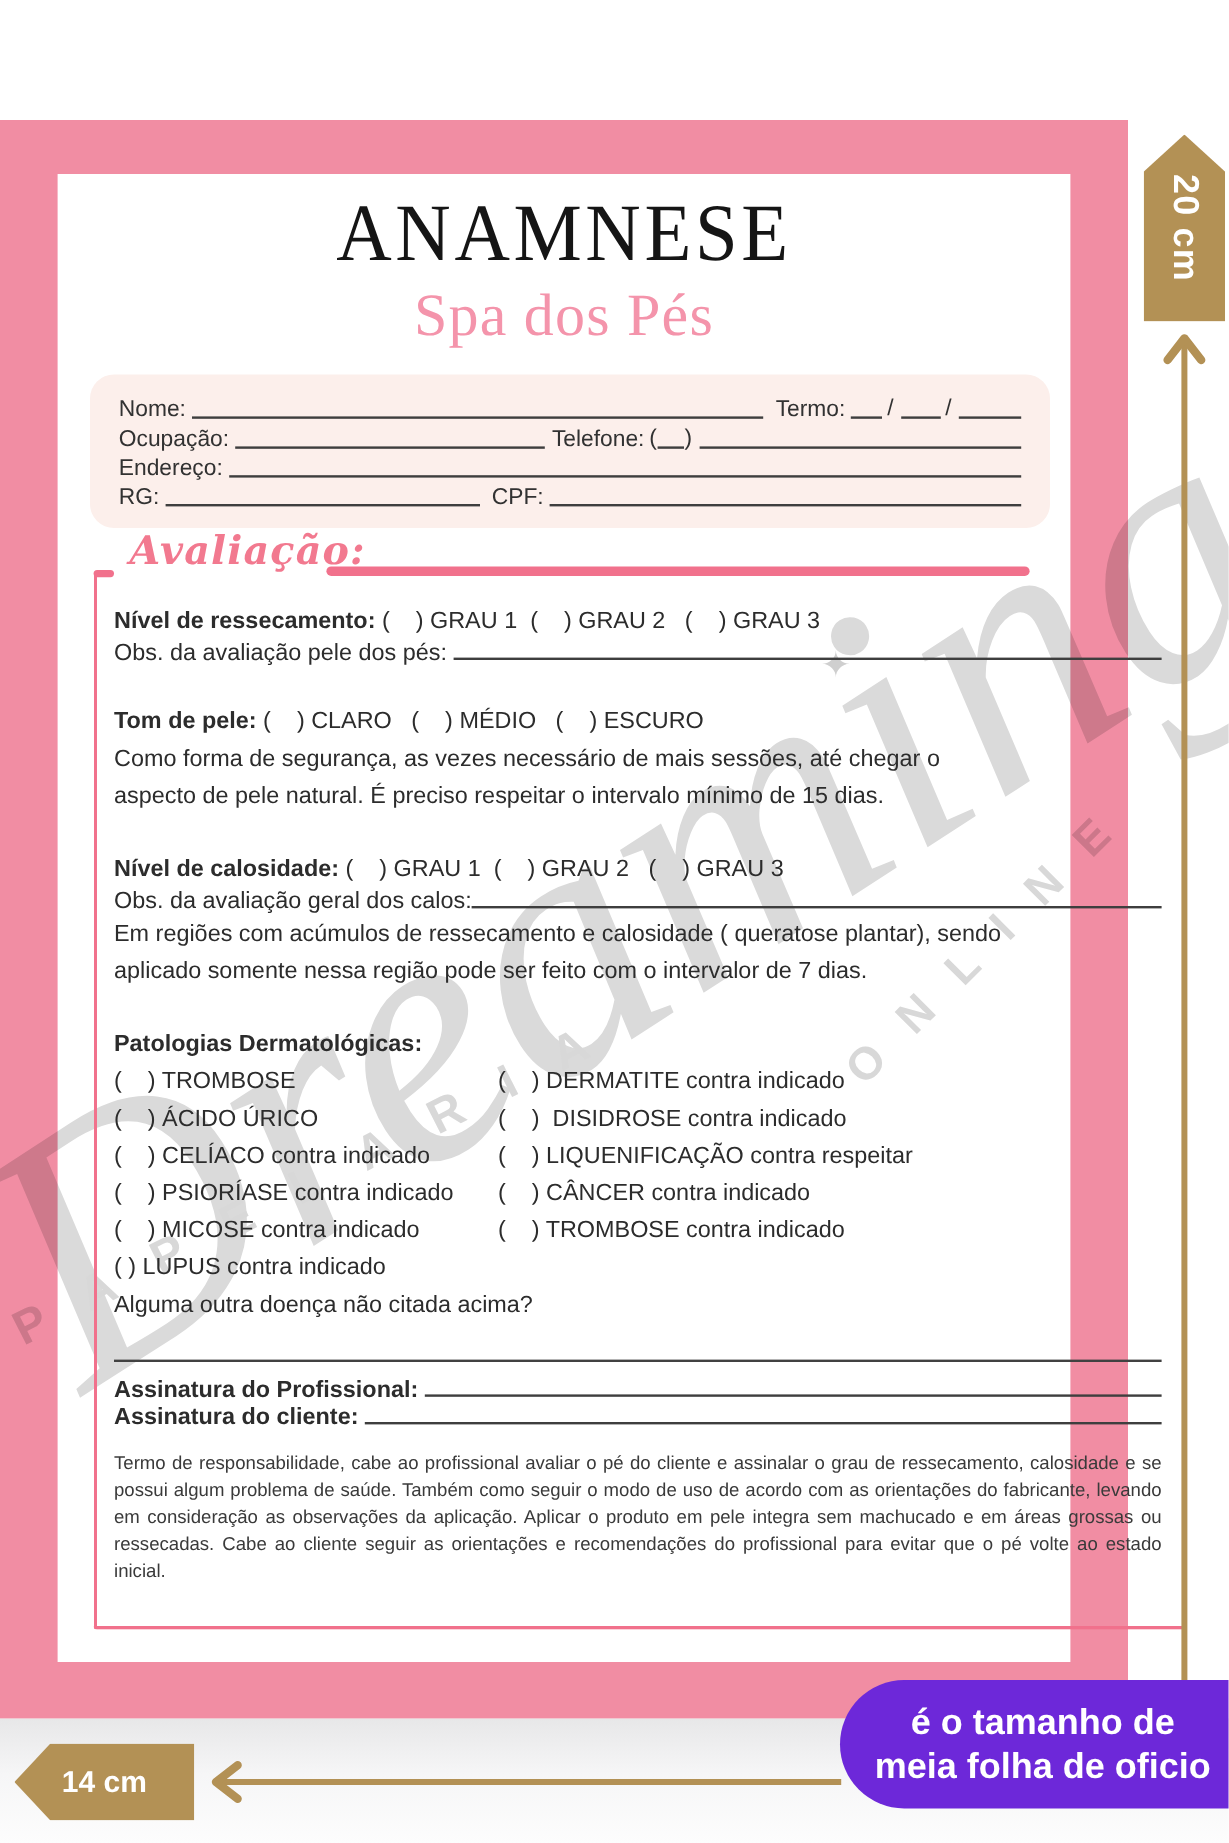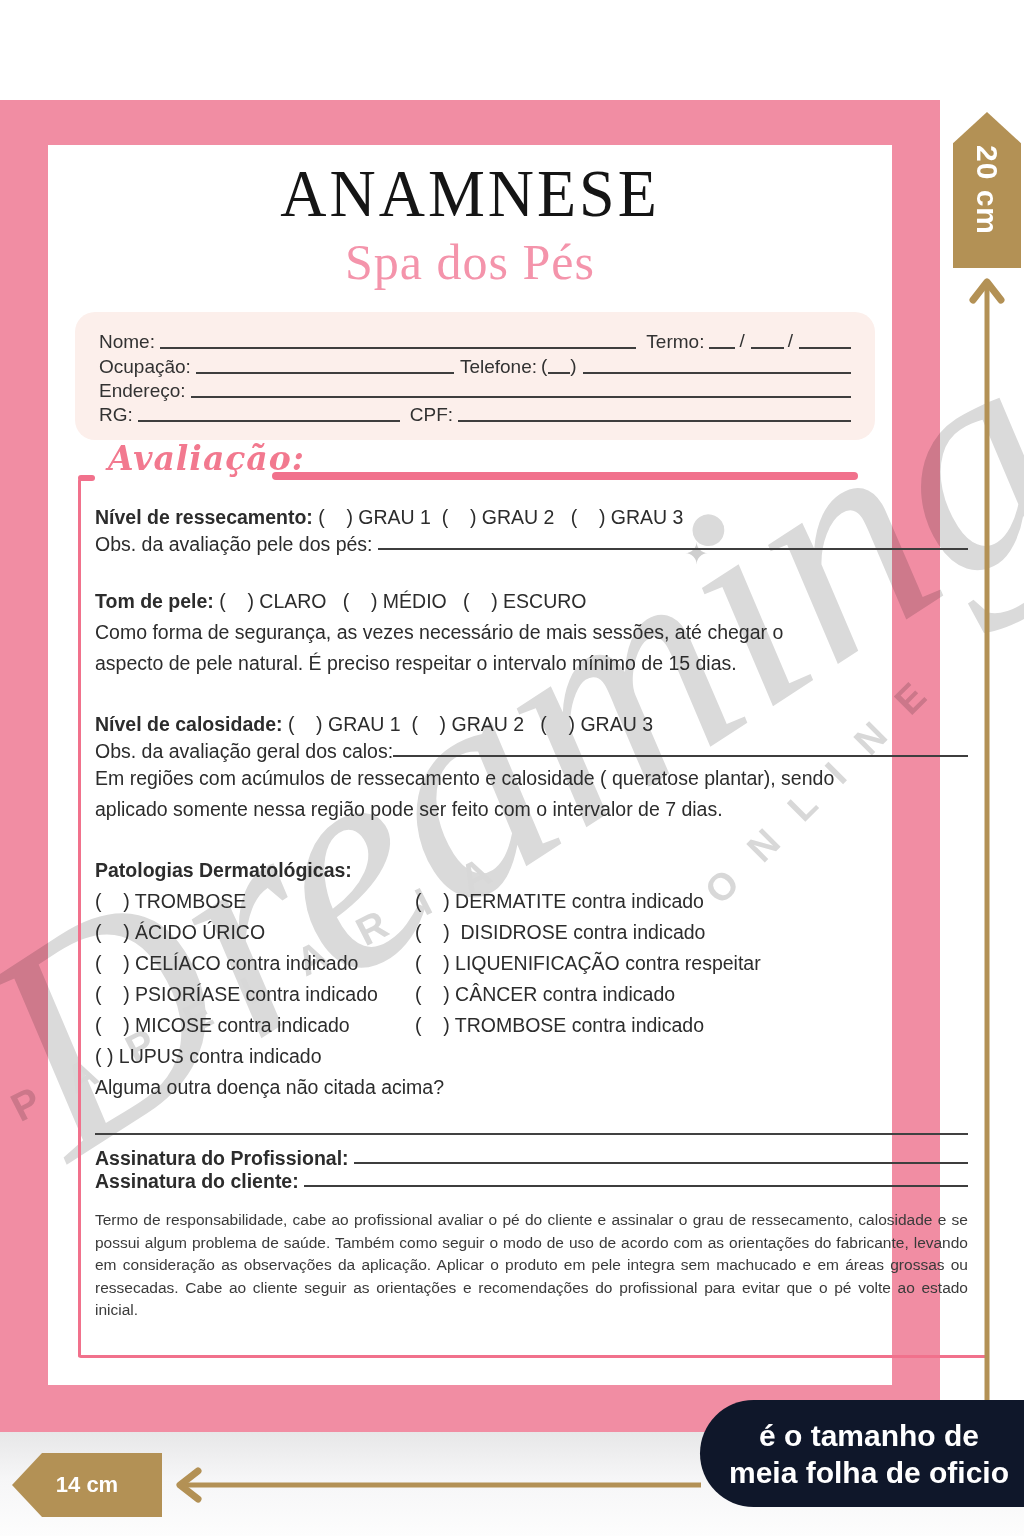--- a/index.html
+++ b/index.html
@@ -61,23 +61,23 @@
 
   .termo{margin-top:16px !important;font-size:15.5px;line-height:22.5px;text-align:justify;color:#3a3a3a;}
 
   
   .tag{background:#B39155;color:#fff;font-weight:700;display:flex;align-items:center;justify-content:center;}
   .tag-20{position:absolute;left:953px;top:112px;width:68px;height:156px;z-index:4;
           clip-path:polygon(0 20%,50% 0,100% 20%,100% 100%,0 100%);}
   .tag-20 span{transform:rotate(90deg);font-size:30px;letter-spacing:1px;white-space:pre;}
   .arrow-v{position:absolute;left:966px;top:270px;z-index:4;}
   .tag-14{position:absolute;left:12px;top:1453px;width:150px;height:64px;z-index:4;
-          clip-path:polygon(20% 0,100% 0,100% 100%,20% 100%,0 50%);font-size:22px;}
+          clip-path:polygon(20% 0,100% 0,100% 100%,20% 100%,0 50%);font-size:25px;}
   .arrow-h{position:absolute;left:168px;top:1465px;z-index:4;}
-  .badge{position:absolute;left:700px;top:1400px;width:324px;height:107px;background:#0f172a;z-index:5;
+  .badge{position:absolute;left:700px;top:1400px;width:324px;height:107px;background:#6d28d9;z-index:5;
          border-radius:56px 0 0 56px;display:flex;flex-direction:column;align-items:center;justify-content:center;
          color:#fff;font-weight:700;font-size:30px;line-height:37px;padding-left:14px;box-sizing:border-box;}
 </style>
 </head>
 <body>
 
 <div id="canvas">
 
   <div class="floor"></div>
   <div class="card"></div>

